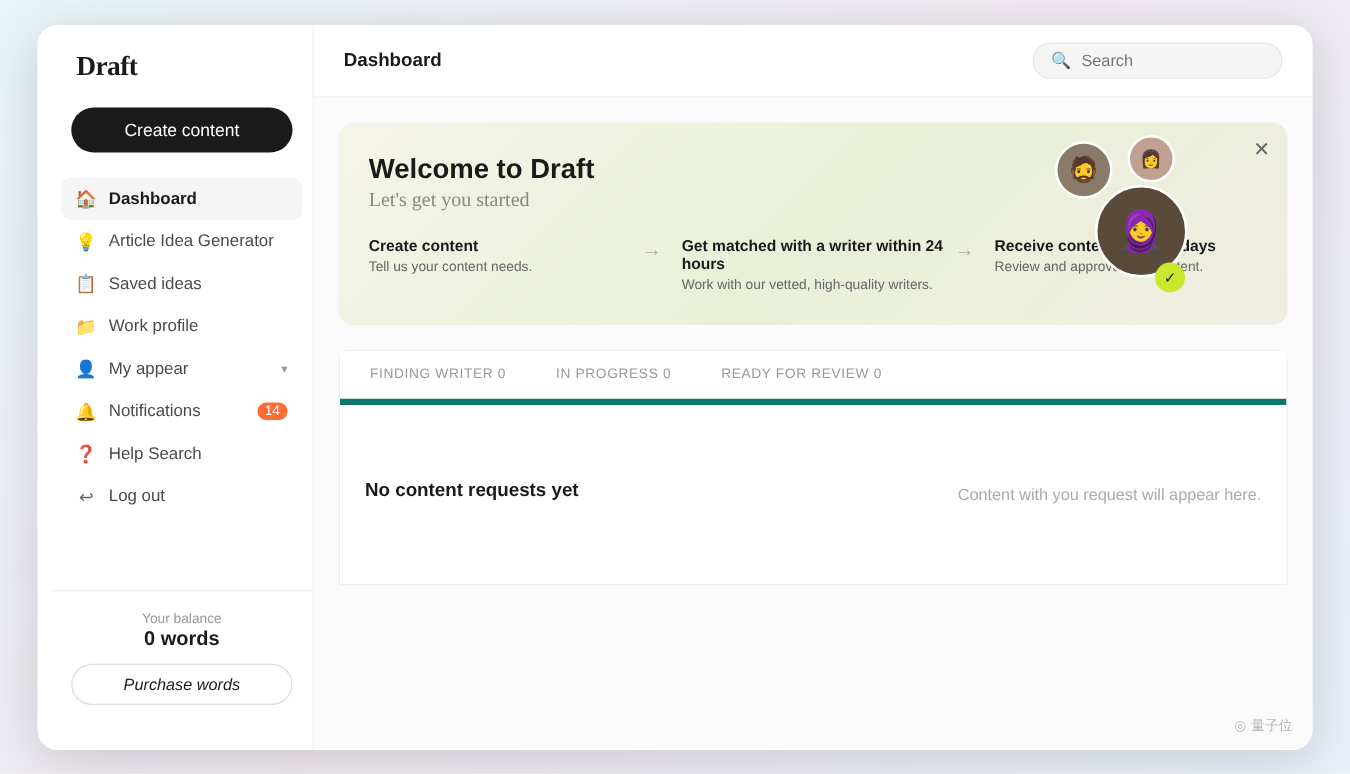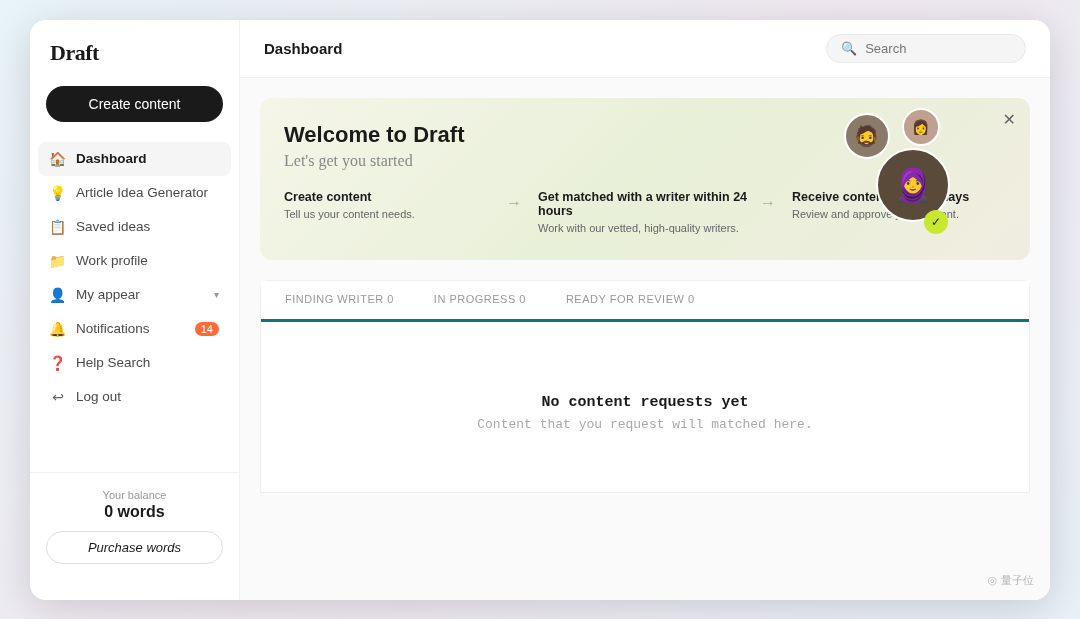--- a/index.html
+++ b/index.html
@@ -13,20 +13,21 @@
     }
     .app-window {
       width: 1020px;
       height: 580px;
       background: #ffffff;
       border-radius: 16px;
       box-shadow: 0 8px 40px rgba(0,0,0,0.15);
       display: flex;
       overflow: hidden;
       position: relative;
+      padding-left: 11px;
     }
     
     .sidebar {
       width: 210px;
       min-width: 210px;
       background: #ffffff;
       border-right: 1px solid #f0f0f0;
       display: flex;
       flex-direction: column;
       padding: 20px 0;
@@ -280,44 +281,42 @@
       width: 100%;
       height: 100%;
       display: flex;
       align-items: center;
       justify-content: center;
       font-size: 20px;
     }
     
     .status-tabs {
       display: flex;
-      border-bottom: 3px solid #0f766e;
+      border-bottom: 5px solid #0f766e;
       background: #ffffff;
       padding: 0 4px;
-      margin-bottom: 12px;
+      margin-bottom: 0;
     }
     .status-tab {
       padding: 12px 20px;
       font-size: 11px;
       font-weight: 500;
       color: #999;
       text-transform: uppercase;
       letter-spacing: 0.5px;
       cursor: pointer;
       border-bottom: 2px solid transparent;
     }
     
     .empty-state {
       display: flex;
-      flex-direction: column;
-      align-items: center;
-      justify-content: flex-end;
+      align-items: center;
+      justify-content: space-between;
       padding: 60px 20px;
       background: #ffffff;
-      font-family: Liberation Mono, monospace;
     }
     .empty-title {
       font-size: 15px;
       font-weight: 600;
       color: #1a1a1a;
       margin-bottom: 6px;
     }
     .empty-desc {
       font-size: 13px;
       color: #aaa;
@@ -451,21 +450,21 @@
           <div class="status-tab">
             <span>IN PROGRESS 0</span>
           </div>
           <div class="status-tab">
             <span>READY FOR REVIEW 0</span>
           </div>
         </div>
 
         <div class="empty-state">
           <div class="empty-title">No content requests yet</div>
-          <div class="empty-desc">Content that you request will matched here.</div>
+          <div class="empty-desc">Content with you request will appear here.</div>
         </div>
       </div>
     </div>
   </div>
 
   <div class="watermark">
     <span>◎</span>
     <span>量子位</span>
   </div>
 </div>

